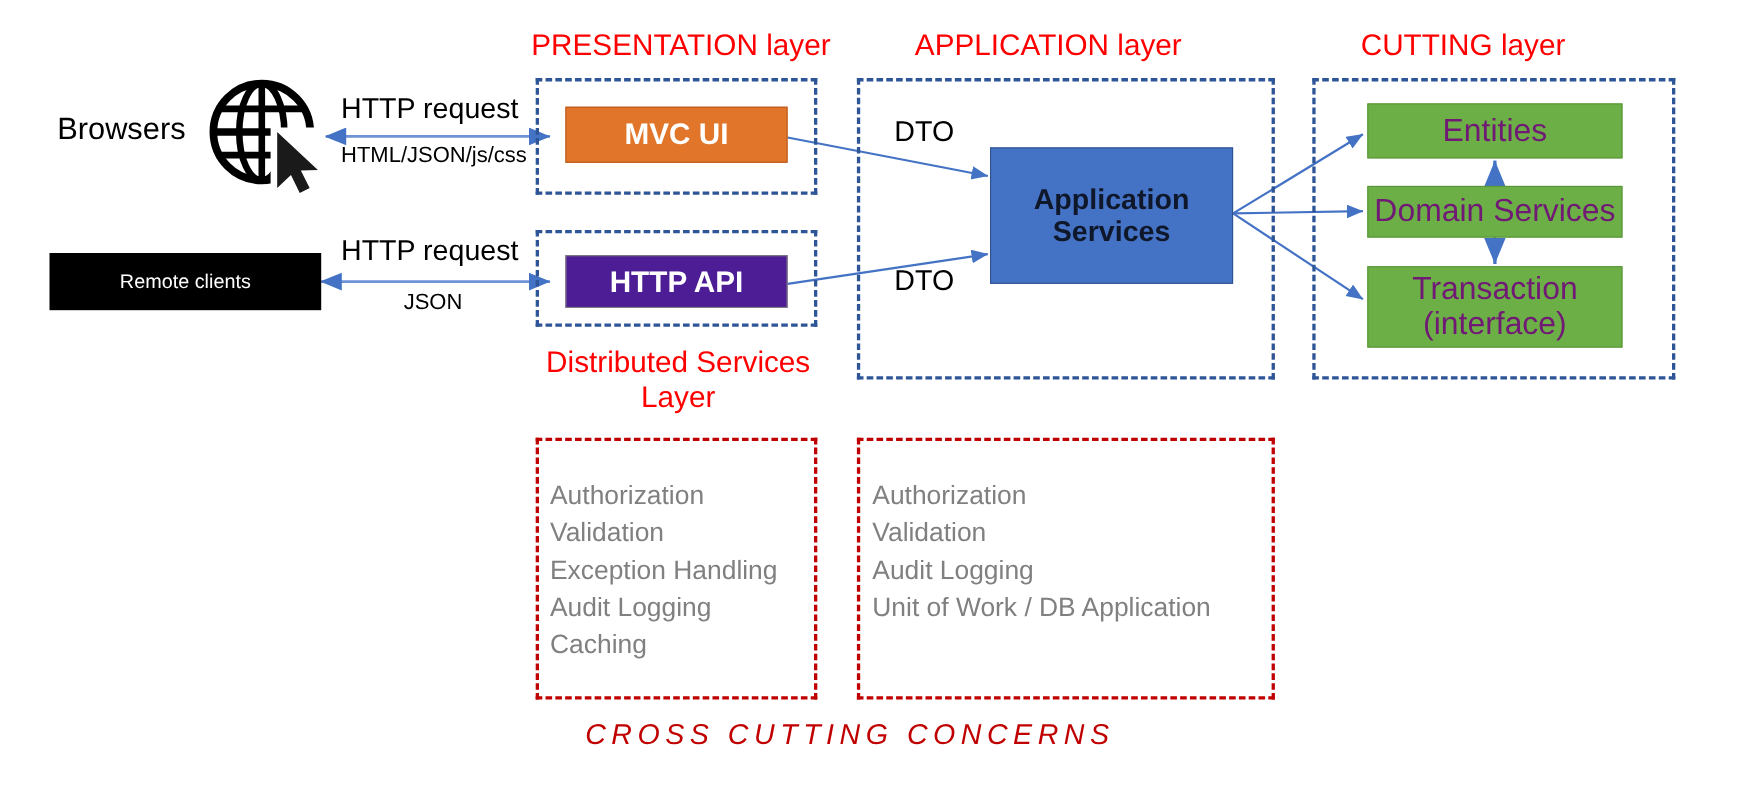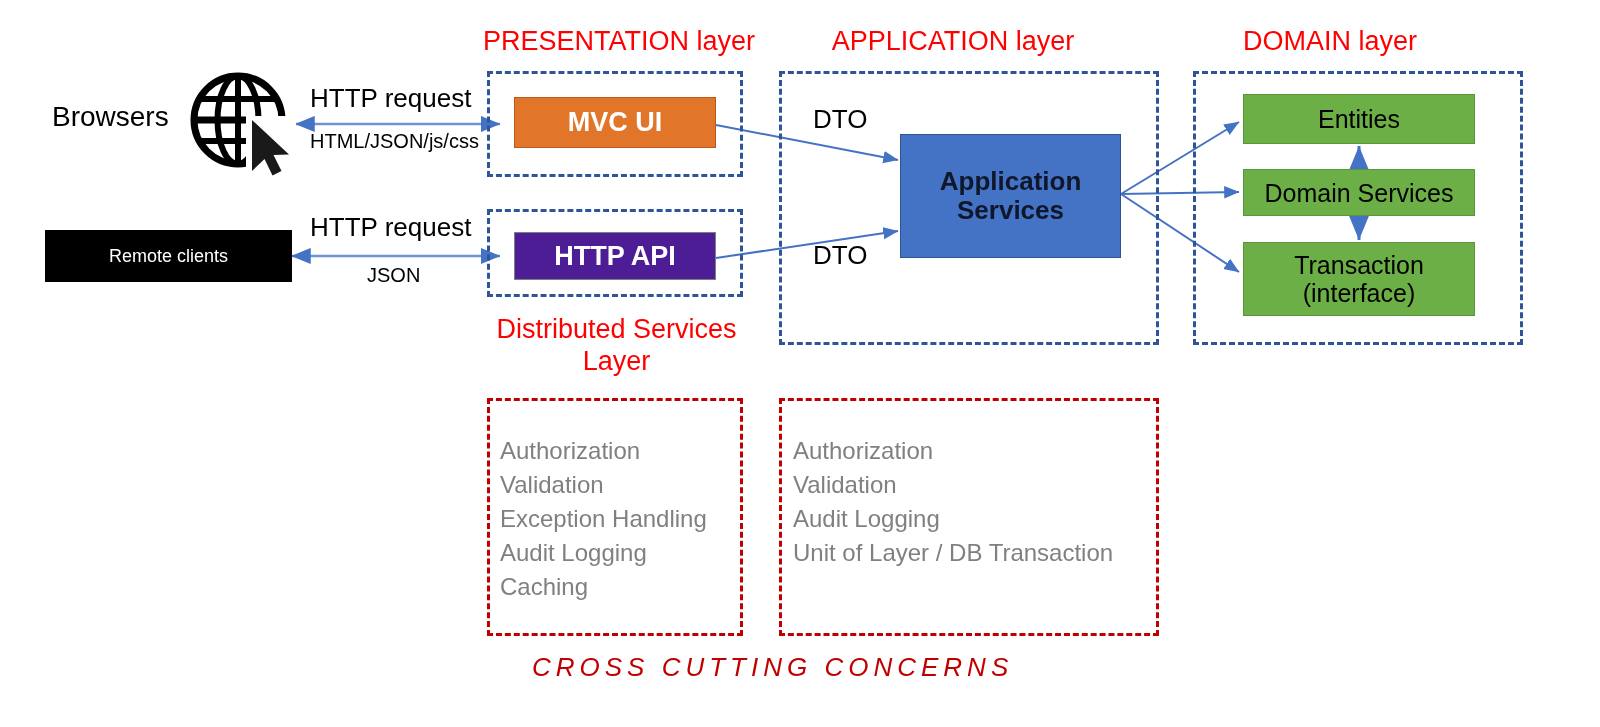--- a/index.html
+++ b/index.html
@@ -64,22 +64,22 @@
   .box-appsvc {
     background: #4472C4;
     border: 1.5px solid #2F528F;
     color: #0f172a;
     font-size: 26px;
     font-weight: bold;
   }
   .box-green {
     background: #6CAF46;
     border: 1.5px solid #5A9639;
-    color: #000000;
-    font-size: 25px;
+    color: #701a75;
+    font-size: 29px;
   }
   .box-black {
     background: #000000;
     color: #ffffff;
     font-size: 18px;
   }
 
   
   .dash-blue {
     position: absolute;
@@ -164,21 +164,21 @@
 
     <line x1="1359" y1="170" x2="1359" y2="146" stroke="#4472C4" stroke-width="3" marker-end="url(#ah-s)"></line>
 
     <line x1="1359" y1="215" x2="1359" y2="240" stroke="#4472C4" stroke-width="3" marker-end="url(#ah-s)"></line>
   </svg>
 
   <div class="layer-caption" style="left:483px; top:26px; width:260px;">PRESENTATION layer</div>
 
   <div class="layer-caption" style="left:823px; top:26px; width:260px;">APPLICATION layer</div>
 
-  <div class="layer-caption" style="left:1200px; top:26px; width:260px;">DOMAIN layer</div>
+  <div class="layer-caption" style="left:1200px; top:26px; width:260px;">CUTTING layer</div>
 
   <div class="layer-caption wrap" style="left:489px; top:314px; width:255px;">
     <span>Distributed Services</span>
     <span>Layer</span>
   </div>
 
   <div class="dash-blue" style="left:487px; top:71px; width:256px; height:106px;"></div>
   <div class="dash-blue" style="left:487px; top:209px; width:256px; height:88px;"></div>
   <div class="dash-blue" style="left:779px; top:71px; width:380px; height:274px;"></div>
   <div class="dash-blue" style="left:1193px; top:71px; width:330px; height:274px;"></div>
@@ -250,18 +250,18 @@
     <div>Validation</div>
     <div>Exception Handling</div>
     <div>Audit Logging</div>
     <div>Caching</div>
   </div>
 
   <div class="cc-list" style="left:793px; top:434px;">
     <div>Authorization</div>
     <div>Validation</div>
     <div>Audit Logging</div>
-    <div>Unit of Layer / DB Transaction</div>
+    <div>Unit of Work / DB Application</div>
   </div>
 
   <div class="cc-title" style="left:532px; top:652px;">CROSS  CUTTING  CONCERNS</div>
 
 </div>
 
 </body></html>

